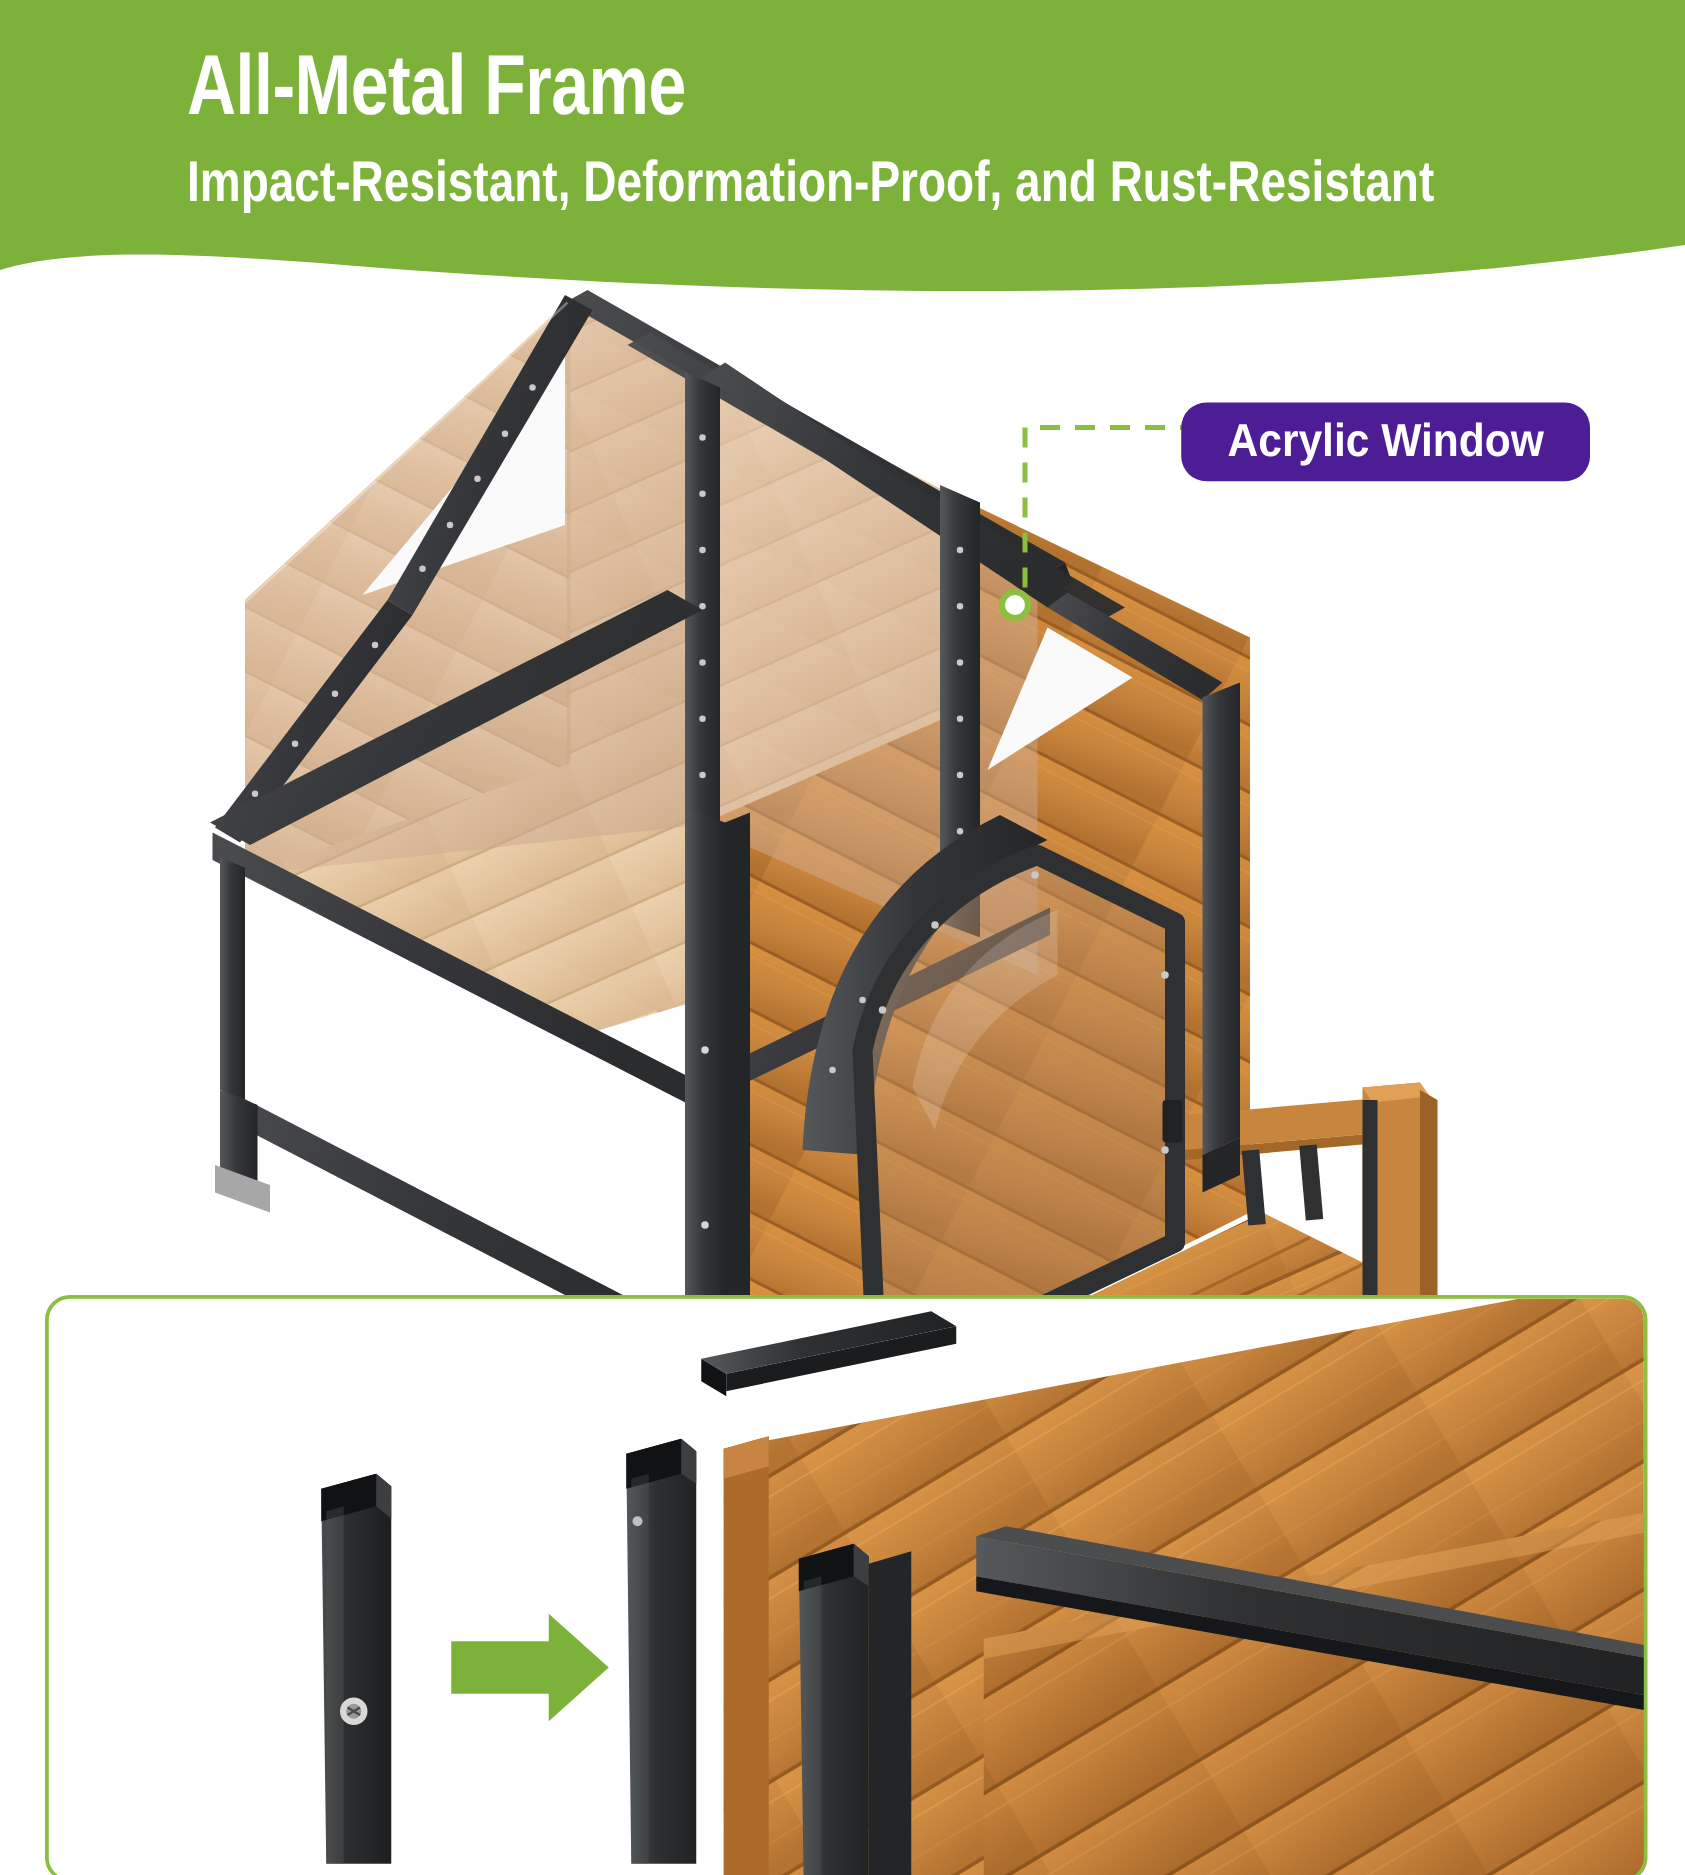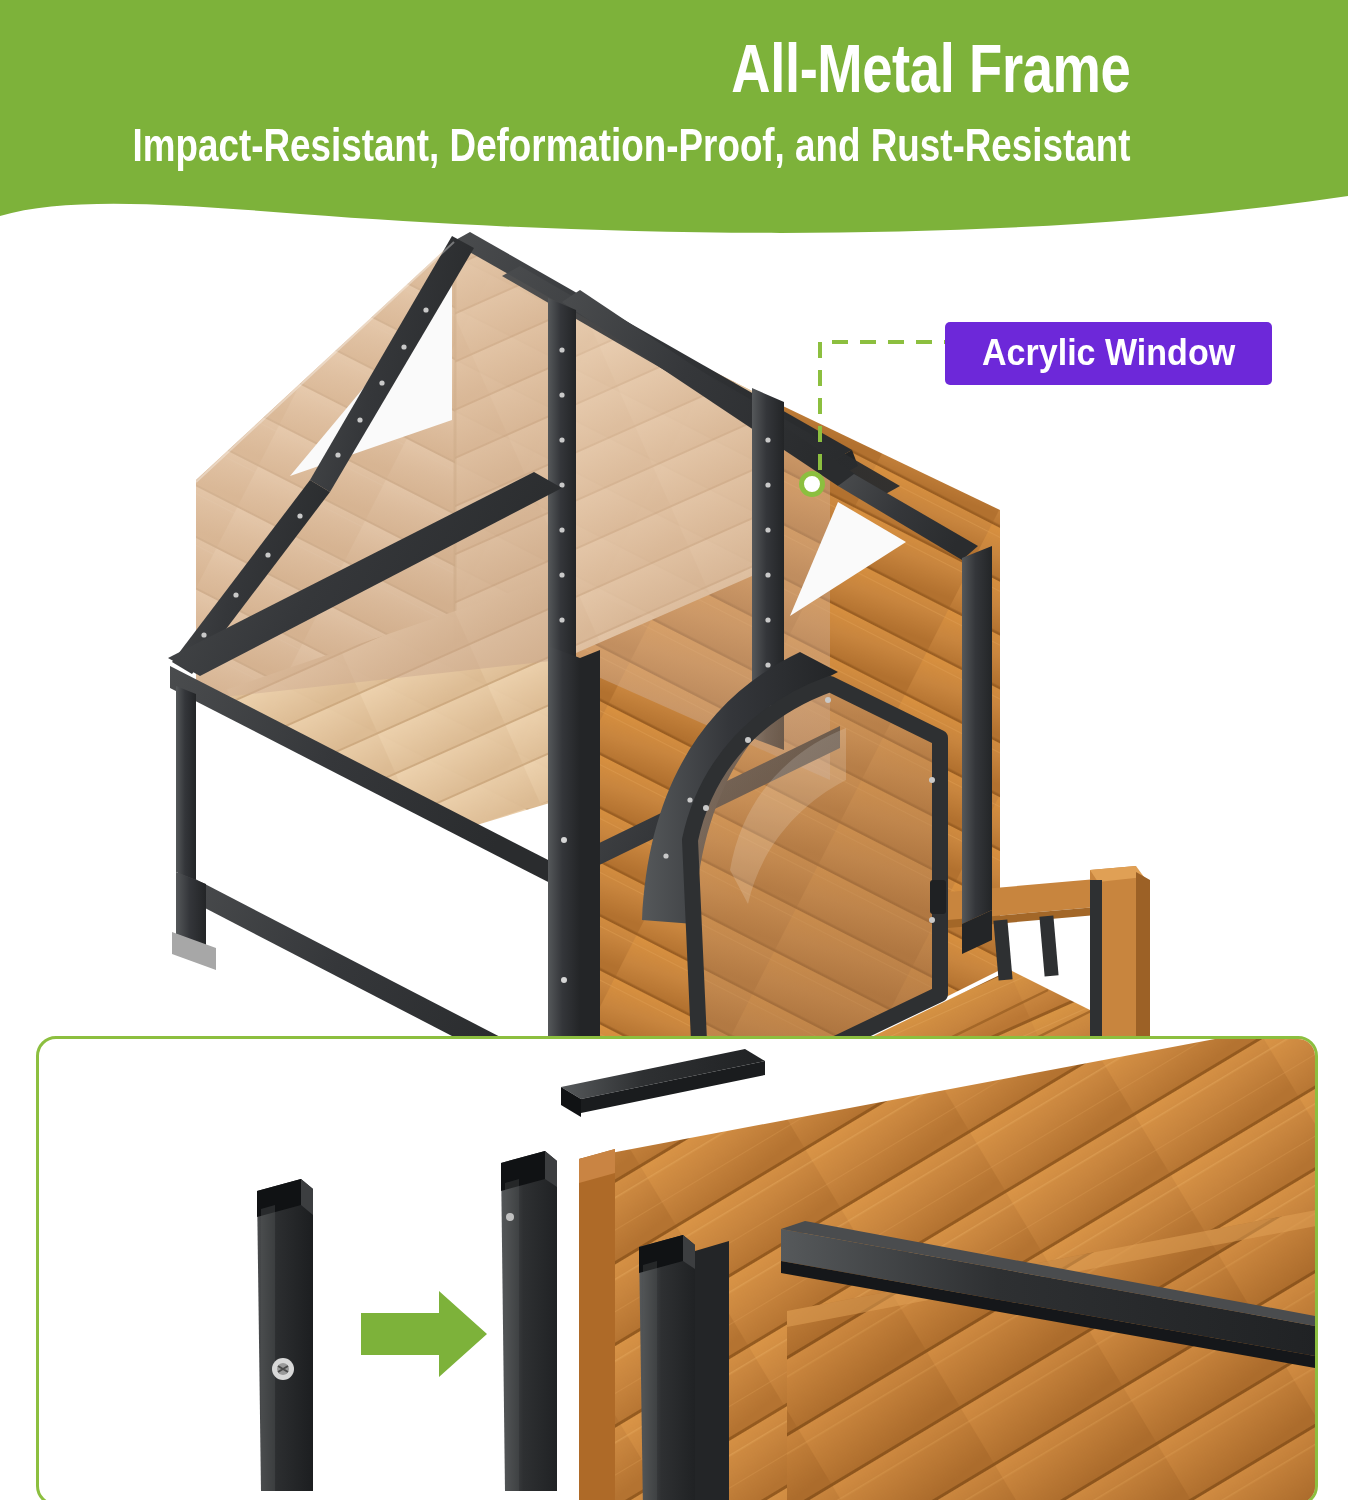--- a/index.html
+++ b/index.html
@@ -8,21 +8,21 @@
     background:#ffffff;
     font-family:"Liberation Sans", sans-serif;
     overflow:hidden;
     position:relative;
   }
   #stage{position:absolute;inset:0;width:1348px;height:1500px;}
 
   
   .banner{position:absolute;left:0;top:0;width:1348px;height:270px;}
   .banner-svg{position:absolute;left:0;top:0;}
-  .banner-text{position:absolute;left:0;top:0;width:1256px;text-align:right;}
+  .banner-text{position:absolute;left:0;top:0;width:1256px;text-align:left;padding-left:24px;}
   .banner-title{
     color:#ffffff;
     font-size:68px;
     font-weight:bold;
     letter-spacing:-0.5px;
     line-height:1;
     margin-top:34px;
     transform:scaleX(0.80);
     white-space:nowrap;
   }
@@ -36,22 +36,22 @@
     white-space:nowrap;
   }
 
   
   .hero{position:absolute;left:0;top:180px;width:1348px;height:880px;}
   .hero svg{position:absolute;left:0;top:0;}
 
   
   .callout{position:absolute;left:945px;top:322px;}
   .callout-badge{
-    background:#6d28d9;
-    border-radius:5px;
+    background:#4c1d95;
+    border-radius:20px;
     padding:12px 26px 14px 26px;
     display:inline-block;
   }
   .callout-label{
     color:#ffffff;
     font-size:37px;
     font-weight:bold;
     line-height:1;
     white-space:nowrap;
     transform:scaleX(0.92);

